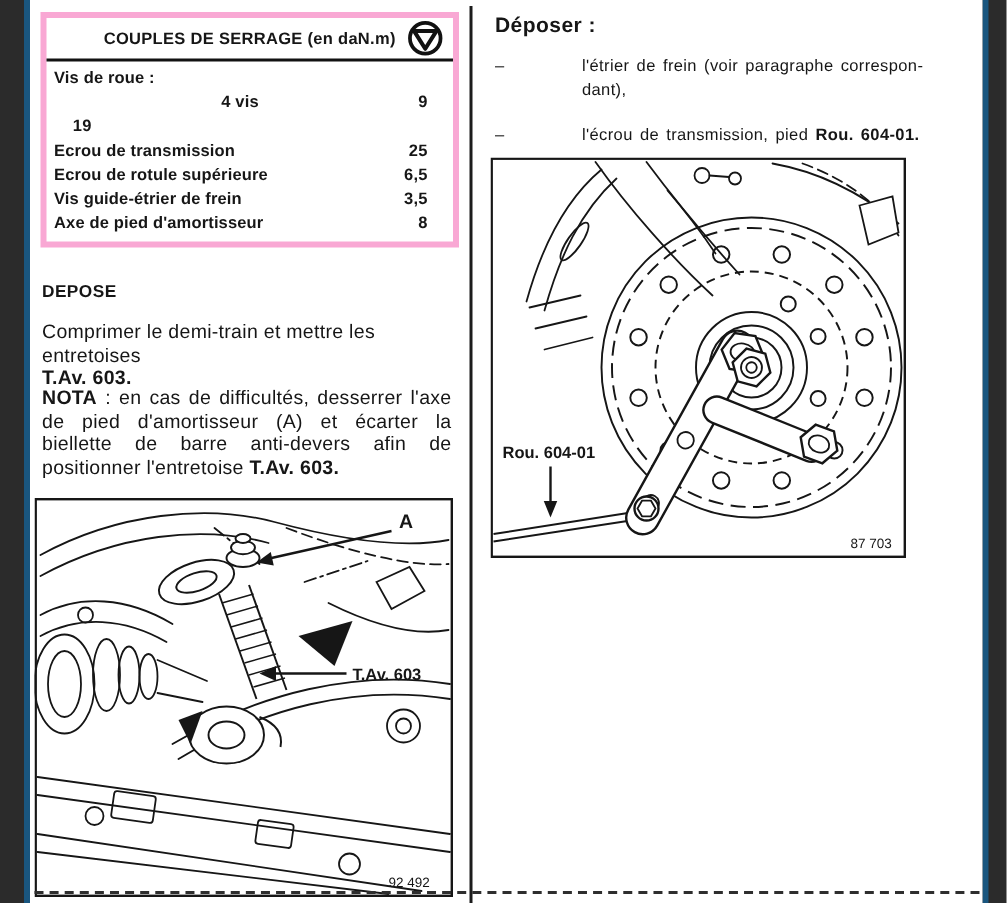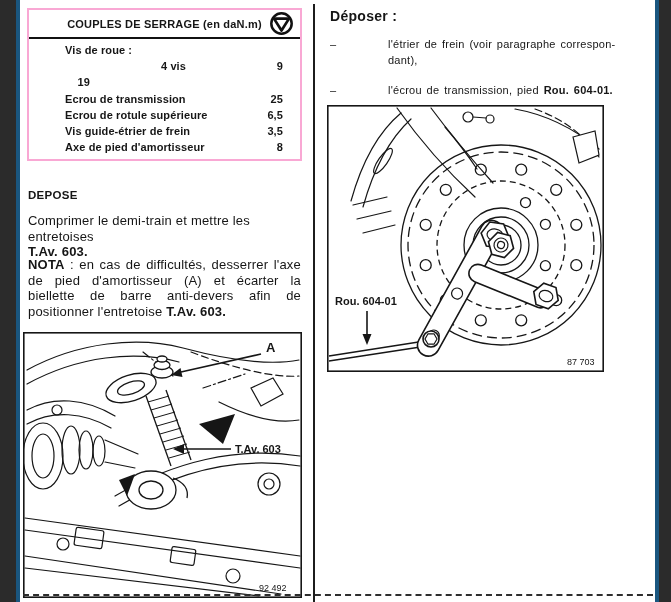--- a/index.html
+++ b/index.html
@@ -4,26 +4,26 @@
 <style>
   html,body{margin:0;padding:0;width:671px;height:602px;overflow:hidden;}
   body{background:#2b2b2b;position:relative;font-family:"Liberation Sans",sans-serif;color:#161616;}
   .edge-line{position:absolute;top:0;bottom:0;width:4px;background:#1a567f;}
   .edge-left{left:16px;} .edge-right{left:655px;}
   .paper{position:absolute;left:20px;top:0;width:635px;height:602px;background:#ffffff;}
   .divider{position:absolute;left:293px;top:4px;width:2px;height:598px;background:#1c1c1c;}
   .bottom-dashes{position:absolute;left:3px;top:594px;width:630px;border-top:2px dashed #2e2e2e;}
 
   
-  .torque-table{position:absolute;left:7px;top:8px;width:271px;border:2px solid #f9a8d4;background:#fff;}
+  .torque-table{position:absolute;left:7px;top:8px;width:271px;border:4px solid #f9a8d4;background:#fff;}
   .tt-header{position:relative;height:27px;border-bottom:2px solid #111;display:flex;align-items:center;justify-content:center;}
   .tt-title{font-weight:bold;font-size:11px;letter-spacing:.2px;}
   .tt-icon{position:absolute;right:5px;top:1px;}
   .tt-rows{padding:3px 0 4px 0;}
-  .tt-row{display:flex;height:16.2px;align-items:center;font-size:11px;font-weight:bold;letter-spacing:.1px;margin-left:31px;}
+  .tt-row{display:flex;height:16.2px;align-items:center;font-size:11px;font-weight:bold;letter-spacing:.1px;}
   .tt-row .lbl{flex:1;padding-left:5px;}
   .tt-row.indent .lbl{padding-left:34px;text-align:center;}
   .tt-row .val{padding-right:17px;min-width:30px;text-align:right;}
 
   
   .h-depose{position:absolute;left:8px;top:189px;font-size:11.5px;font-weight:bold;letter-spacing:.3px;}
   .para{position:absolute;left:8px;width:273px;font-size:13px;line-height:15.5px;letter-spacing:.2px;}
   .para-1{top:213px;}
   .para-nota{top:257px;text-align:justify;}
   .blk{display:block;}

